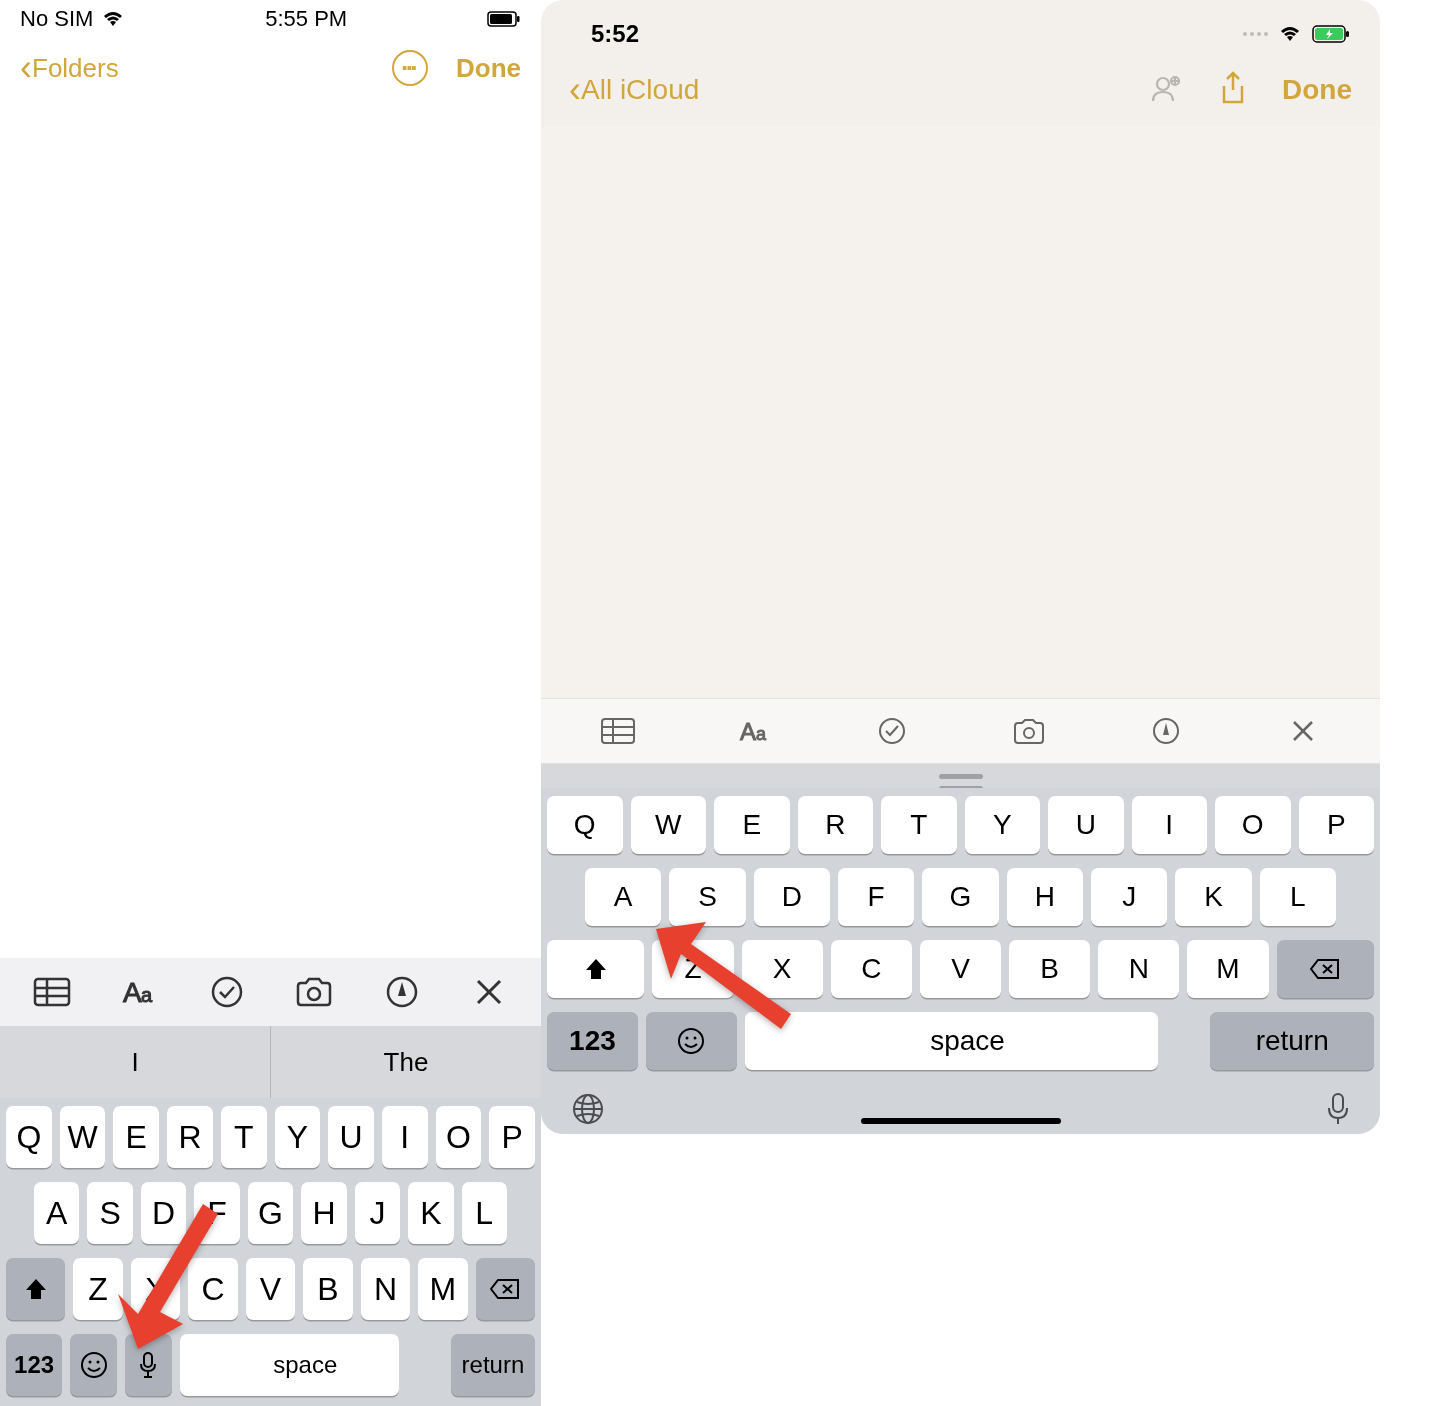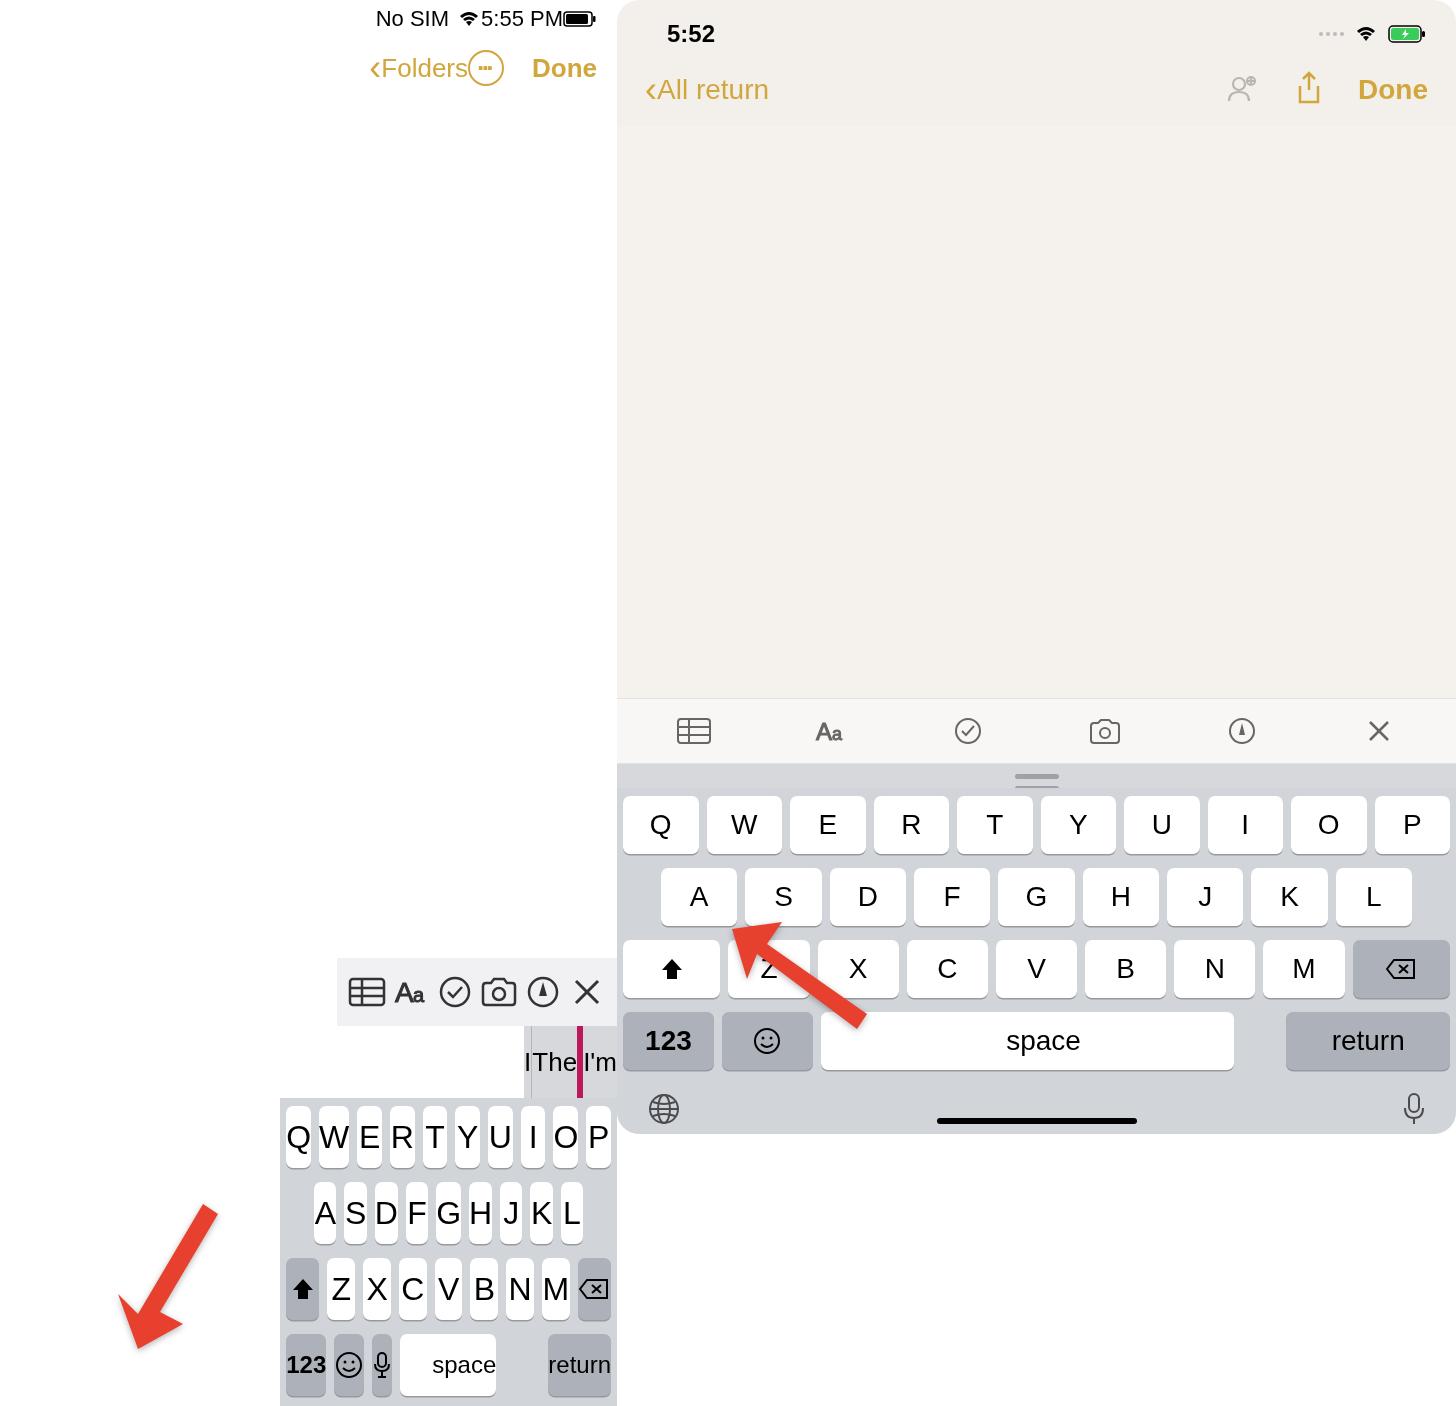--- a/index.html
+++ b/index.html
@@ -1,18 +1,18 @@
 <!DOCTYPE html>
 <html><head>
 <meta charset="utf-8">
 <style>
 * { margin:0; padding:0; box-sizing:border-box; font-family:-apple-system,"Helvetica Neue",Arial,sans-serif; }
 body { background:#fff; width:1456px; height:1406px; display:flex; }
 .phone { position:relative; display:flex; flex-direction:column; overflow:hidden; }
-.phone.left { width:617px; height:1406px; background:#fff;align-items:flex-end; }
+.phone.left { width:541px; height:1406px; background:#fff; }
 .phone.right { width:839px; height:1134px; background:#f3f0ec;border-radius:22px; }
 .status-bar { display:flex; justify-content:space-between; align-items:center; padding:6px 20px 0; font-size:22px; font-weight:500; color:#000; }
 .status-bar.right { padding:20px 30px 0 50px; font-size:24px; font-weight:700; }
 .status-l, .status-r { display:flex; align-items:center; gap:8px; }
 .nav-bar { display:flex; justify-content:space-between; align-items:center; padding:18px 20px 14px; }
 .nav-bar.right { padding:22px 28px 16px; }
 .nav-back { display:flex; align-items:center; gap:2px; color:#d1a63c; font-size:26px; cursor:pointer; }
 .nav-back.right { font-size:28px; }
 .chev { font-size:36px; line-height:.6; font-weight:300; margin-right:-2px; }
 .nav-tools { display:flex; align-items:center; gap:28px; }
@@ -120,21 +120,20 @@
     <span class="tool-ic">
         <svg width="30" height="30" stroke="#9a9ca1" stroke-width="3">
           <line x1="4" y1="4" x2="26" y2="26"></line>
           <line x1="26" y1="4" x2="4" y2="26"></line>
         </svg>
       </span>
   </div>
   <div class="pred-bar">
     <div class="pred">I</div>
     <div class="pred">The</div>
-    <div class="pred">I'm</div>
   </div>
   <div class="kbd">
     <div class="kr">
       <div class="key">Q</div>
         <div class="key">W</div>
         <div class="key">E</div>
         <div class="key">R</div>
         <div class="key">T</div>
         <div class="key">Y</div>
         <div class="key">U</div>
@@ -218,21 +217,21 @@
           <rect x="1" y="1" width="32" height="16" rx="4" fill="none" stroke="#000" stroke-width="1.5"></rect>
           <rect x="3" y="3" width="28" height="12" rx="2.5" fill="#3bcb5a"></rect>
           <rect x="34" y="6" width="3" height="6" rx="1.5" fill="#000"></rect>
           <path d="M18 4 L14 10 L17 10 L15 14 L21 8 L18 8 Z" fill="#fff"></path>
         </svg>
     </div>
   </div>
   <div class="nav-bar right">
     <div class="nav-back right">
       <span class="chev">‹</span>
-      <span>All return</span>
+      <span>All iCloud</span>
     </div>
     <div class="nav-tools right">
       <span><svg width="36" height="34" fill="none" stroke="#b9b6b0" stroke-width="2.2">
             <circle cx="15" cy="13" r="6"></circle>
             <path d="M5 30 Q5 21 15 21 Q25 21 25 30"></path>
             <circle cx="27" cy="10" r="4"></circle>
             <path d="M27 6 L27 14 M23 10 L31 10"></path>
           </svg></span>
       <span><svg width="30" height="36" fill="none" stroke="#d1a63c" stroke-width="2.5">
             <path d="M15 3 L15 20 M9 9 L15 3 L21 9 M6 16 L6 32 L24 32 L24 16"></path>

